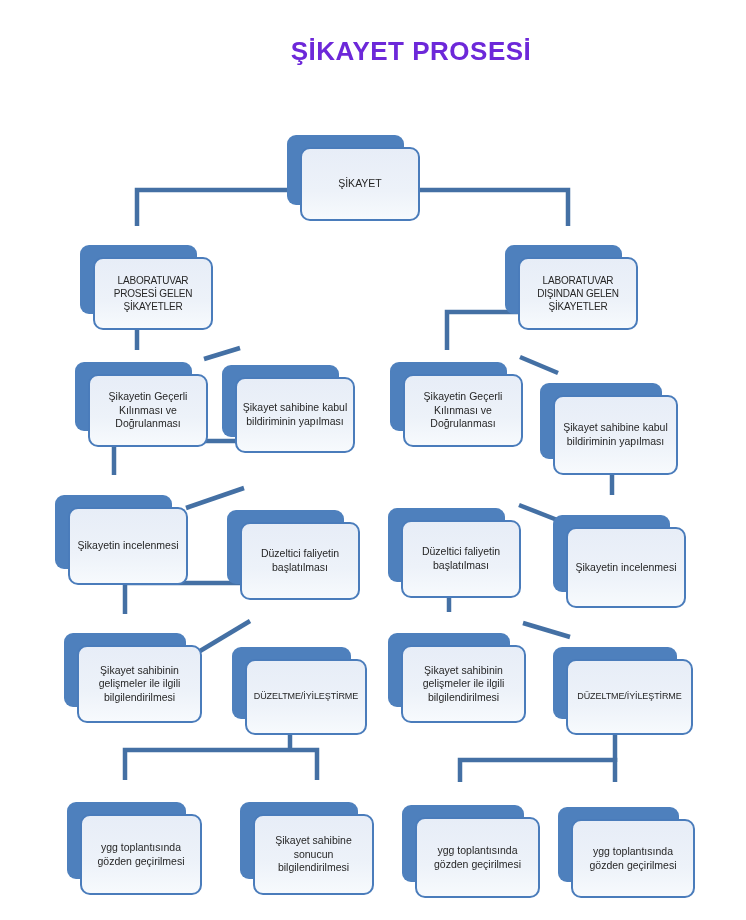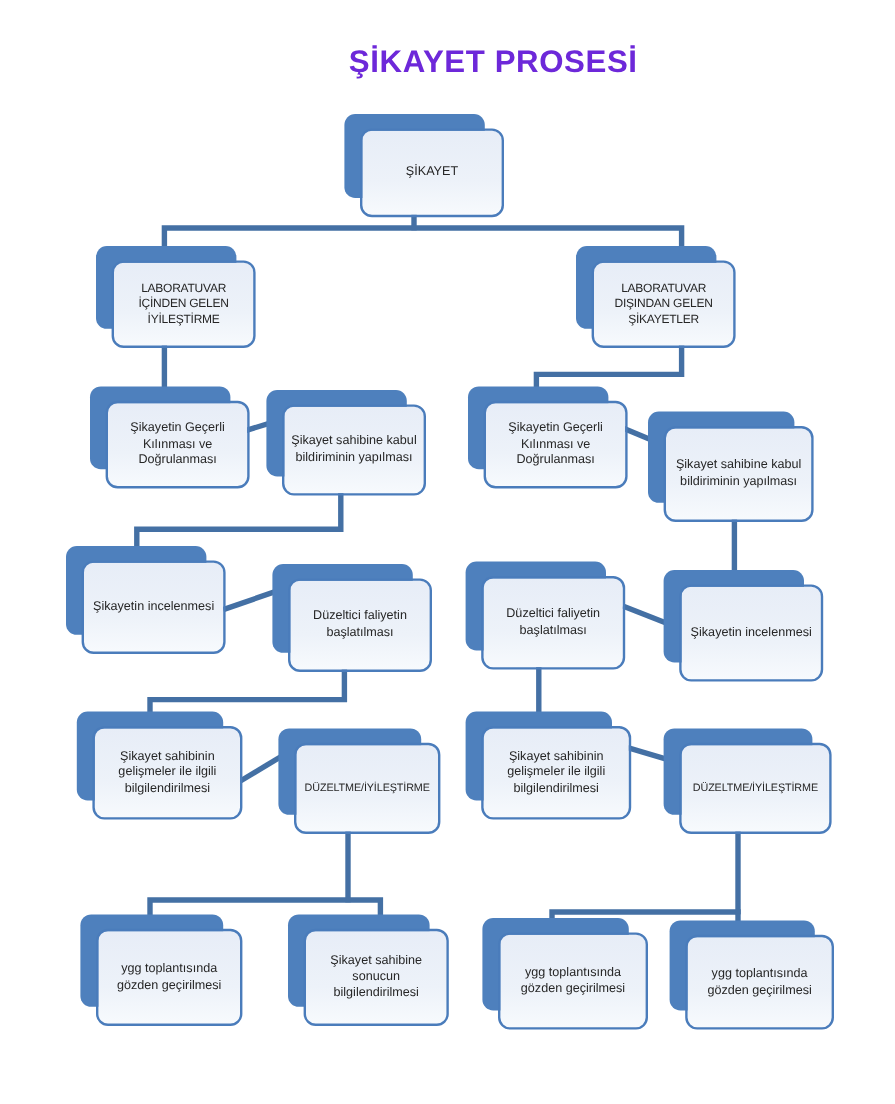--- a/index.html
+++ b/index.html
@@ -33,20 +33,21 @@
     top: 0;
   }
   .connector-layer path {
     fill: none;
     stroke: #4470a4;
     stroke-width: 4.5;
     stroke-linejoin: miter;
   }
   .node {
     position: absolute;
+    margin-top: 40px;
   }
   .node .shadow {
     position: absolute;
     left: 0;
     top: 0;
     right: 16px;
     bottom: 16px;
     background: #4e80bd;
     border-radius: 9px;
   }
@@ -113,25 +114,25 @@
   <div class="node" style="left:287px;top:95px;width:133px;height:86px">
     <div class="shadow"></div>
     <div class="front">
         <span class="lbl">ŞİKAYET</span>
       </div>
   </div>
 
   <div class="node" style="left:80px;top:205px;width:133px;height:85px">
     <div class="shadow"></div>
     <div class="front">
-        <span class="lbl caps">LABORATUVAR İÇİNDEN GELEN İYİLEŞTİRME</span>
-      </div>
-  </div>
-
-  <div class="node" style="left:480px;top:205px;width:133px;height:85px">
+        <span class="lbl caps">LABORATUVAR PROSESİ GELEN ŞİKAYETLER</span>
+      </div>
+  </div>
+
+  <div class="node" style="left:505px;top:205px;width:133px;height:85px">
     <div class="shadow"></div>
     <div class="front">
         <span class="lbl caps">LABORATUVAR DIŞINDAN GELEN ŞİKAYETLER</span>
       </div>
   </div>
 
   <div class="node" style="left:75px;top:322px;width:133px;height:85px">
     <div class="shadow"></div>
     <div class="front">
         <span class="lbl">Şikayetin Geçerli Kılınması ve Doğrulanması</span>

